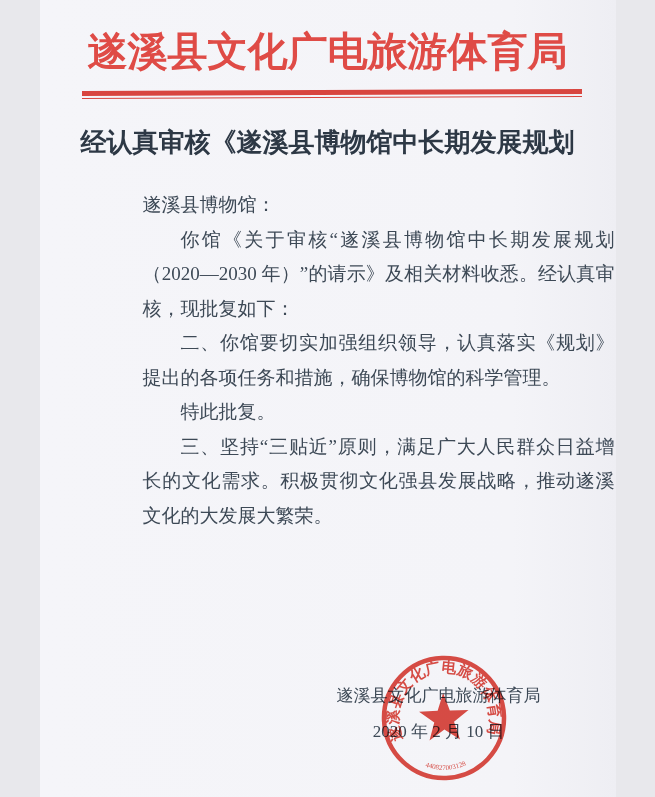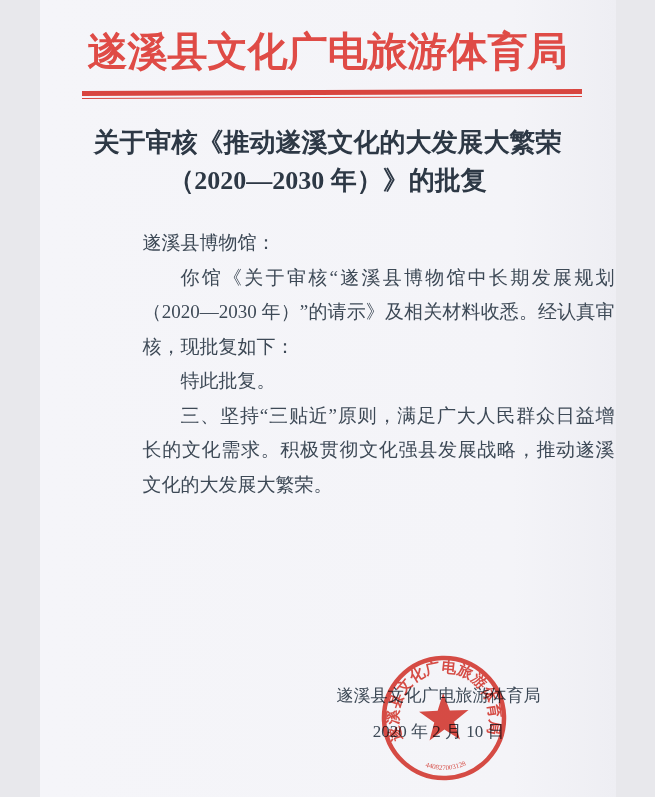--- a/index.html
+++ b/index.html
@@ -78,27 +78,27 @@
 <div class="page">
 
   <div class="org-name">遂溪县文化广电旅游体育局</div>
 
   <div class="rule-wrap">
     <div class="rule-thick"></div>
     <div class="rule-thin"></div>
   </div>
 
   <div class="doc-title">
-    <div>关于审核《推动遂溪文化的大发展大繁荣</div>
-    <div>（2020—2030 年）》的批复</div>
+    <div>经认真审核《遂溪县博物馆中长期发展规划</div>
   </div>
 
   <div class="body-text">
     <p class="salutation">遂溪县博物馆：</p>
     <p class="para">你馆《关于审核“遂溪县博物馆中长期发展规划（2020—2030 年）”的请示》及相关材料收悉。经认真审核，现批复如下：</p>
+    <p class="para">二、你馆要切实加强组织领导，认真落实《规划》提出的各项任务和措施，确保博物馆的科学管理。</p>
     <p class="para">特此批复。</p>
     <p class="para">三、坚持“三贴近”原则，满足广大人民群众日益增长的文化需求。积极贯彻文化强县发展战略，推动遂溪文化的大发展大繁荣。</p>
   </div>
 
   <div class="signature">
     <div>遂溪县文化广电旅游体育局</div>
     <div>2020 年 2 月 10 日</div>
   </div>
 
   <svg class="seal" viewBox="0 0 132 132" xmlns="http://www.w3.org/2000/svg">

